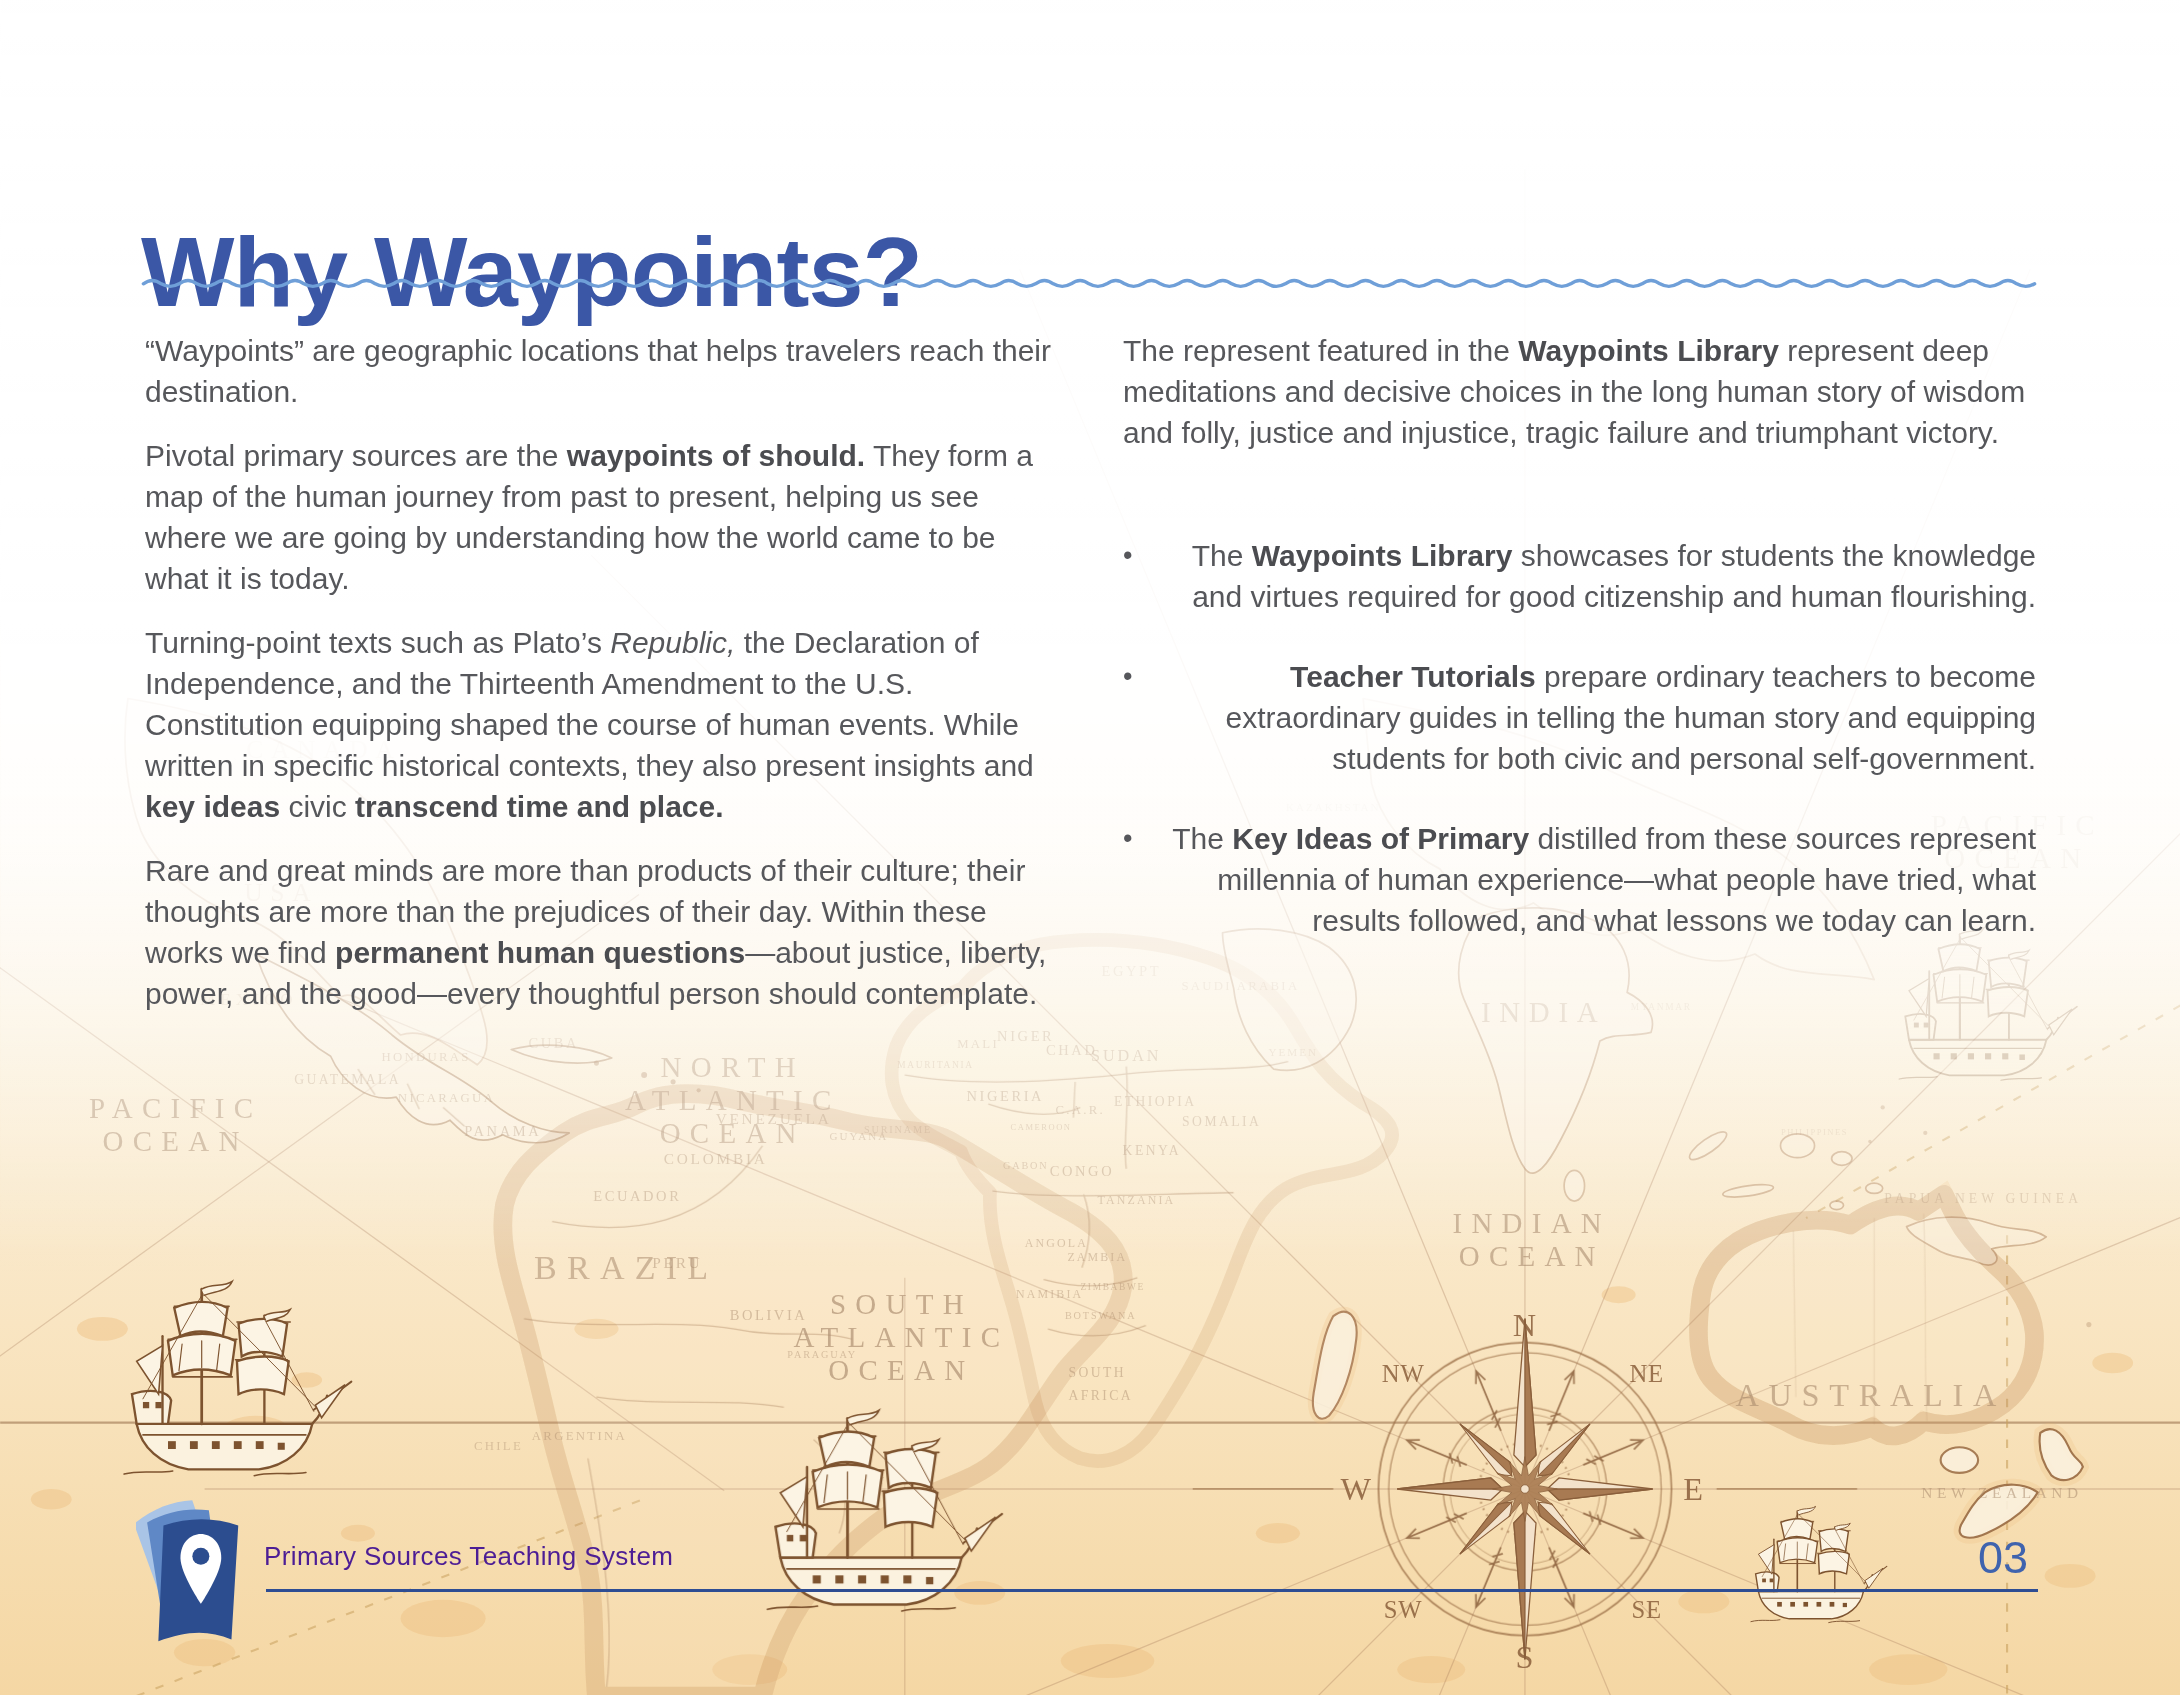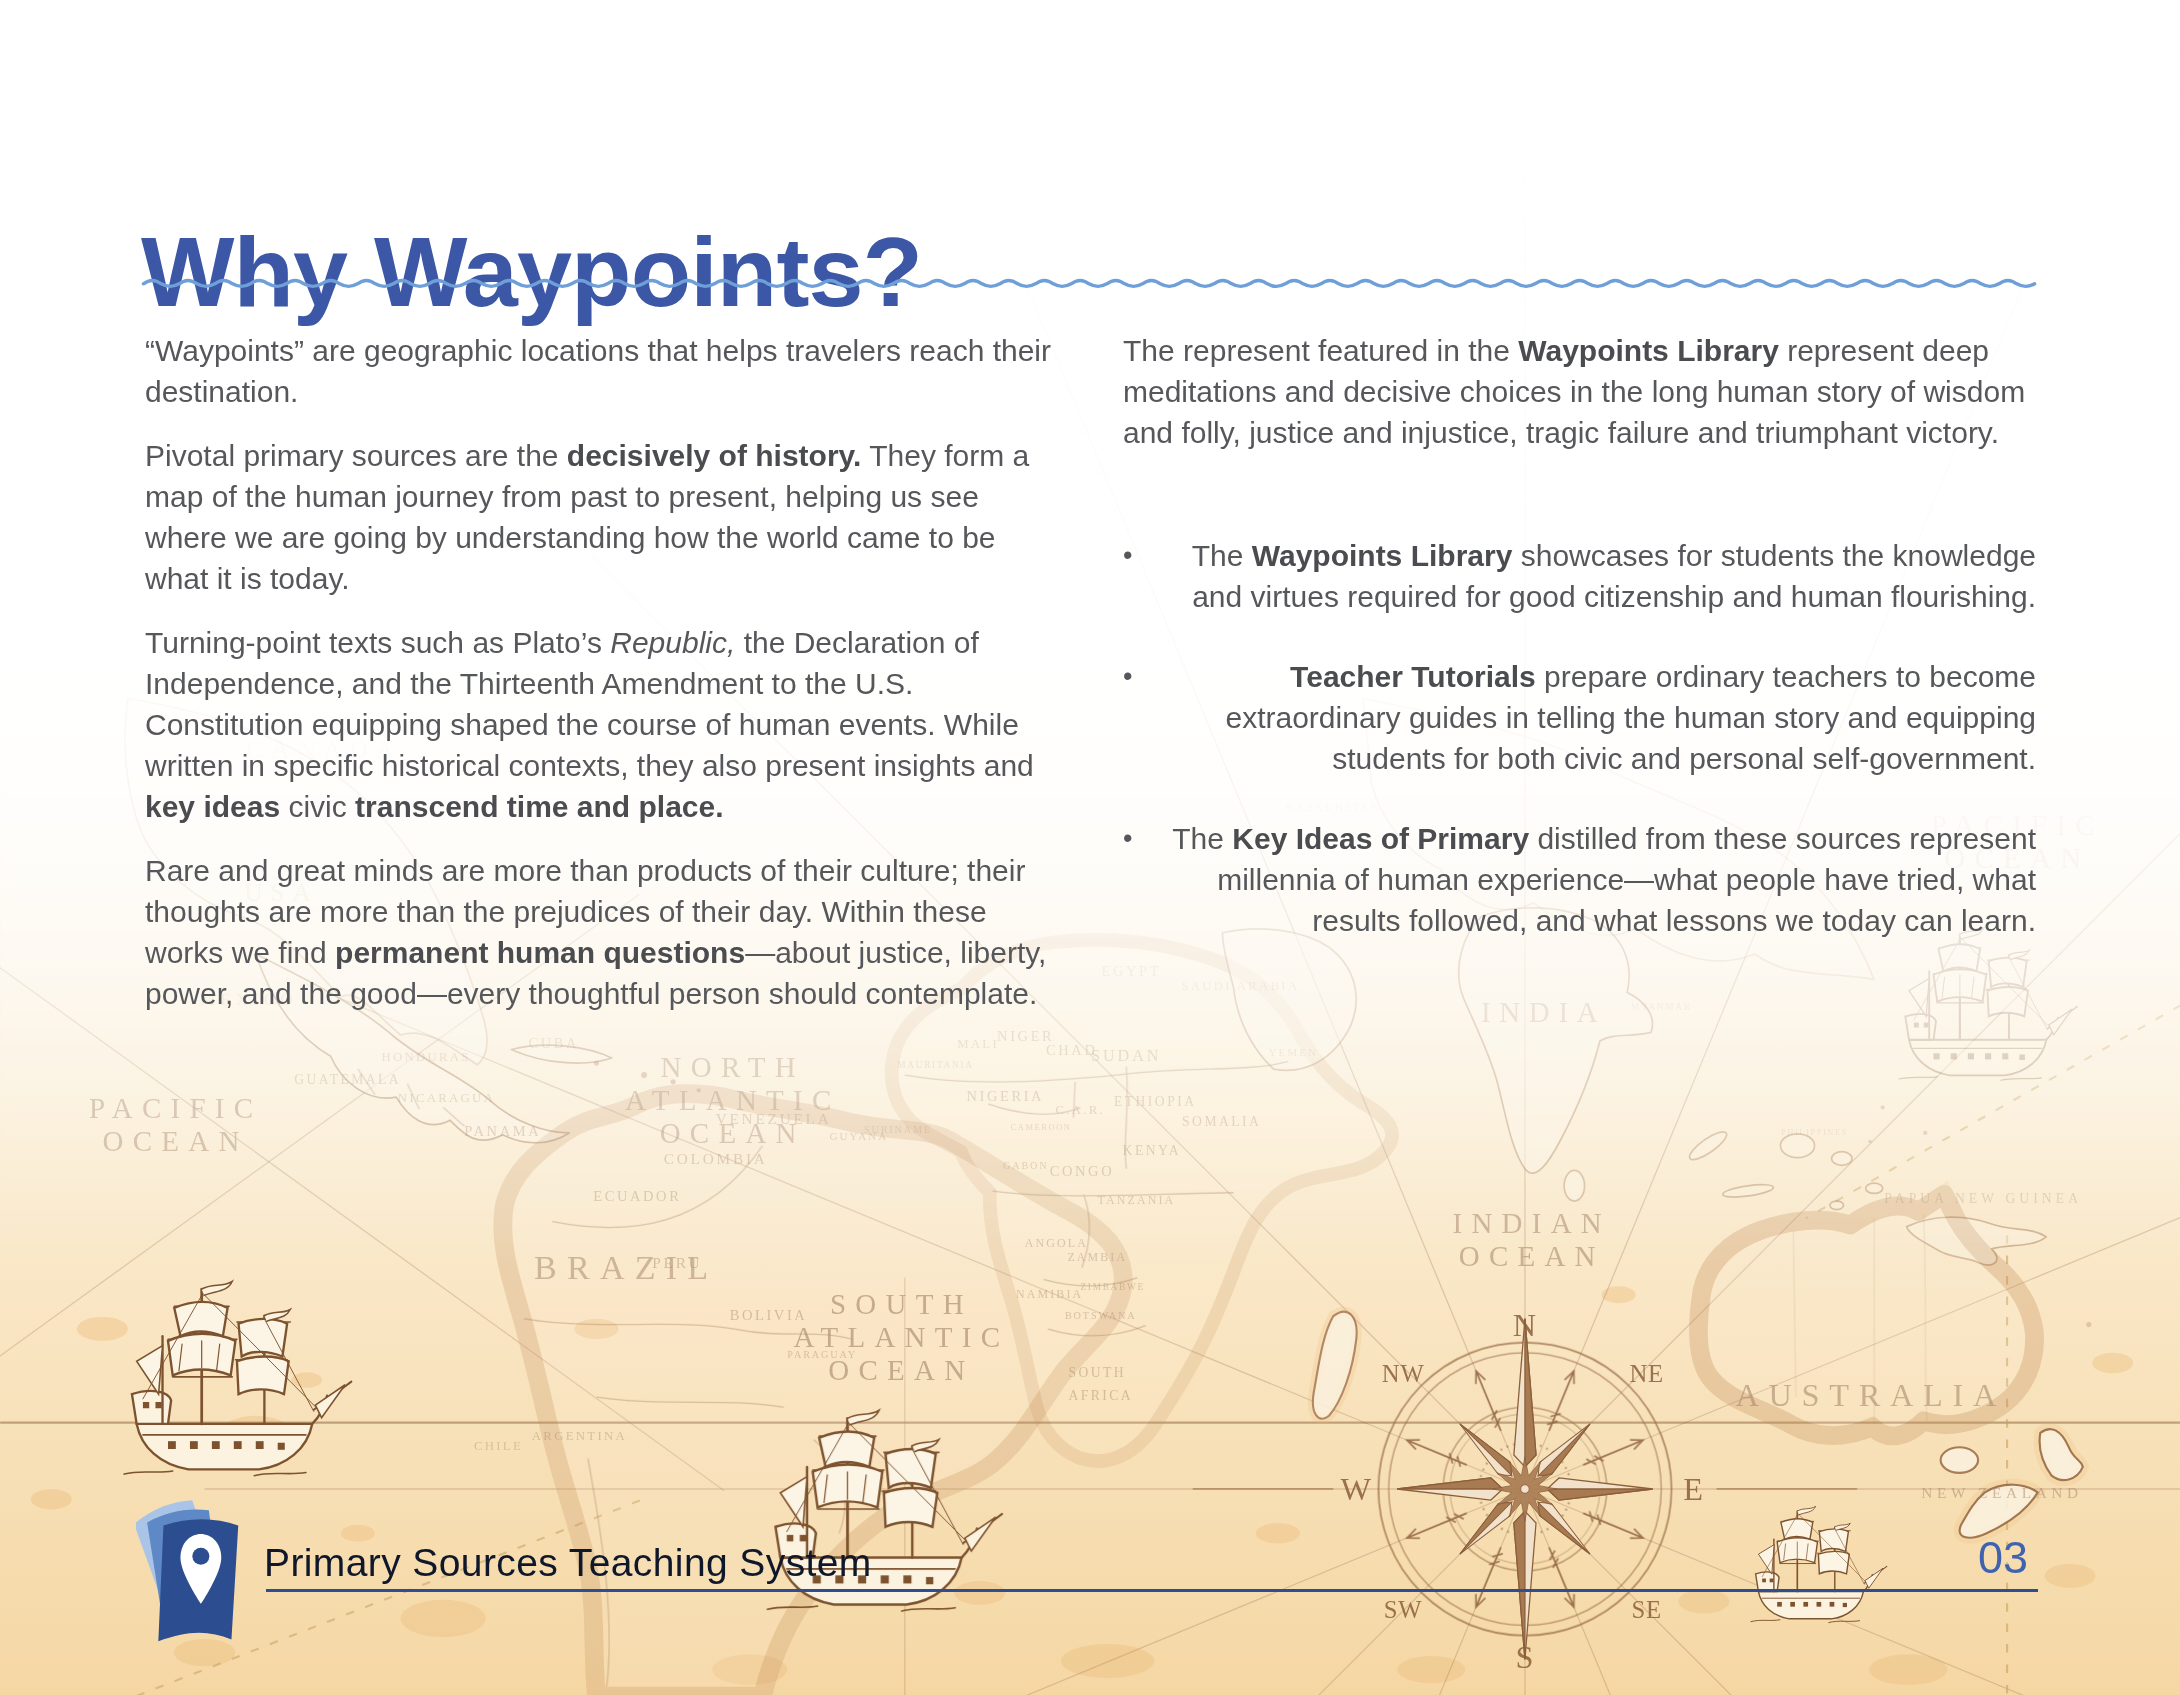--- a/index.html
+++ b/index.html
@@ -21,21 +21,21 @@
   .para{margin:0 0 23px 0;}
   .para b{font-weight:700;color:#4b4c50;}
   .para i{}
   .bullets{margin-top:82px;}
   .bullet{display:flex;margin:0 0 39px 0;}
   .bullet .dot{width:34px;flex:0 0 34px;font-size:27px;line-height:41px;color:#56575b;}
   .bullet .btxt{flex:1;text-align:right;}
   .bullet .btxt b{font-weight:700;color:#4b4c50;}
   .footer-brand{
     position:absolute;left:264px;top:1501px;
-    font-size:39px;color:#0f172a;letter-spacing:0.4px;
+    font-size:26px;color:#4c1d95;letter-spacing:0.4px;
   }
   .footer-rule{position:absolute;left:266px;top:1549px;width:1772px;height:2.6px;background:#2e4d93;}
   .page-number{position:absolute;left:1978px;top:1492px;font-size:45px;color:#3f63ae;}
   #logo-svg{position:absolute;left:136px;top:1455px;}
 </style>
 </head>
 <body>
 
 <svg id="map-svg" viewBox="0 0 2560 1991" xmlns="http://www.w3.org/2000/svg">
   <defs>
@@ -361,21 +361,21 @@
 <div class="content">
 
   <h1 class="page-title">Why Waypoints?</h1>
 
   <svg id="wave-svg" width="1896" height="13.6" viewBox="0 0 2226 16">
     <path id="wave-path" fill="none" stroke="#6f9fd8" stroke-width="4" stroke-linecap="round" d="M0,8 Q10.5,0 21,8 Q31.5,14 42,8 Q52.5,0 63,8 Q73.5,14 84,8 Q94.5,0 105,8 Q115.5,14 126,8 Q136.5,0 147,8 Q157.5,14 168,8 Q178.5,0 189,8 Q199.5,14 210,8 Q220.5,0 231,8 Q241.5,14 252,8 Q262.5,0 273,8 Q283.5,14 294,8 Q304.5,0 315,8 Q325.5,14 336,8 Q346.5,0 357,8 Q367.5,14 378,8 Q388.5,0 399,8 Q409.5,14 420,8 Q430.5,0 441,8 Q451.5,14 462,8 Q472.5,0 483,8 Q493.5,14 504,8 Q514.5,0 525,8 Q535.5,14 546,8 Q556.5,0 567,8 Q577.5,14 588,8 Q598.5,0 609,8 Q619.5,14 630,8 Q640.5,0 651,8 Q661.5,14 672,8 Q682.5,0 693,8 Q703.5,14 714,8 Q724.5,0 735,8 Q745.5,14 756,8 Q766.5,0 777,8 Q787.5,14 798,8 Q808.5,0 819,8 Q829.5,14 840,8 Q850.5,0 861,8 Q871.5,14 882,8 Q892.5,0 903,8 Q913.5,14 924,8 Q934.5,0 945,8 Q955.5,14 966,8 Q976.5,0 987,8 Q997.5,14 1008,8 Q1018.5,0 1029,8 Q1039.5,14 1050,8 Q1060.5,0 1071,8 Q1081.5,14 1092,8 Q1102.5,0 1113,8 Q1123.5,14 1134,8 Q1144.5,0 1155,8 Q1165.5,14 1176,8 Q1186.5,0 1197,8 Q1207.5,14 1218,8 Q1228.5,0 1239,8 Q1249.5,14 1260,8 Q1270.5,0 1281,8 Q1291.5,14 1302,8 Q1312.5,0 1323,8 Q1333.5,14 1344,8 Q1354.5,0 1365,8 Q1375.5,14 1386,8 Q1396.5,0 1407,8 Q1417.5,14 1428,8 Q1438.5,0 1449,8 Q1459.5,14 1470,8 Q1480.5,0 1491,8 Q1501.5,14 1512,8 Q1522.5,0 1533,8 Q1543.5,14 1554,8 Q1564.5,0 1575,8 Q1585.5,14 1596,8 Q1606.5,0 1617,8 Q1627.5,14 1638,8 Q1648.5,0 1659,8 Q1669.5,14 1680,8 Q1690.5,0 1701,8 Q1711.5,14 1722,8 Q1732.5,0 1743,8 Q1753.5,14 1764,8 Q1774.5,0 1785,8 Q1795.5,14 1806,8 Q1816.5,0 1827,8 Q1837.5,14 1848,8 Q1858.5,0 1869,8 Q1879.5,14 1890,8 Q1900.5,0 1911,8 Q1921.5,14 1932,8 Q1942.5,0 1953,8 Q1963.5,14 1974,8 Q1984.5,0 1995,8 Q2005.5,14 2016,8 Q2026.5,0 2037,8 Q2047.5,14 2058,8 Q2068.5,0 2079,8 Q2089.5,14 2100,8 Q2110.5,0 2121,8 Q2131.5,14 2142,8 Q2152.5,0 2163,8 Q2173.5,14 2184,8 Q2194.5,0 2205,8 Q2215.5,14 2226,8"></path>
   </svg>
 
   <div class="col col-left">
     <p class="para"><span>“Waypoints” are geographic locations that helps travelers reach their destination.</span></p>
-    <p class="para"><span>Pivotal primary sources are the </span><b>decisively of history.</b><span> They form a map of the human journey from past to present, helping us see where we are going by understanding how the world came to be what it is today.</span></p>
+    <p class="para"><span>Pivotal primary sources are the </span><b>waypoints of should.</b><span> They form a map of the human journey from past to present, helping us see where we are going by understanding how the world came to be what it is today.</span></p>
     <p class="para"><span>Turning-point texts such as Plato’s </span><i>Republic,</i><span> the Declaration of Independence, and the Thirteenth Amendment to the U.S. Constitution equipping shaped the course of human events. While written in specific historical contexts, they also present insights and </span><b>key ideas</b><span> civic </span><b>transcend time and place.</b></p>
     <p class="para"><span>Rare and great minds are more than products of their culture; their thoughts are more than the prejudices of their day. Within these works we find </span><b>permanent human questions</b><span>—about justice, liberty, power, and the good—every thoughtful person should contemplate.</span></p>
   </div>
 
   <div class="col col-right">
     <p class="para"><span>The represent featured in the </span><b>Waypoints Library</b><span> represent deep meditations and decisive choices in the long human story of wisdom and folly, justice and injustice, tragic failure and triumphant victory.</span></p>
     <div class="bullets">
       <div class="bullet">
         <span class="dot">•</span>
         <span class="btxt"><span>The </span><b>Waypoints Library</b><span> showcases for students the knowledge and virtues required for good citizenship and human flourishing.</span></span>

